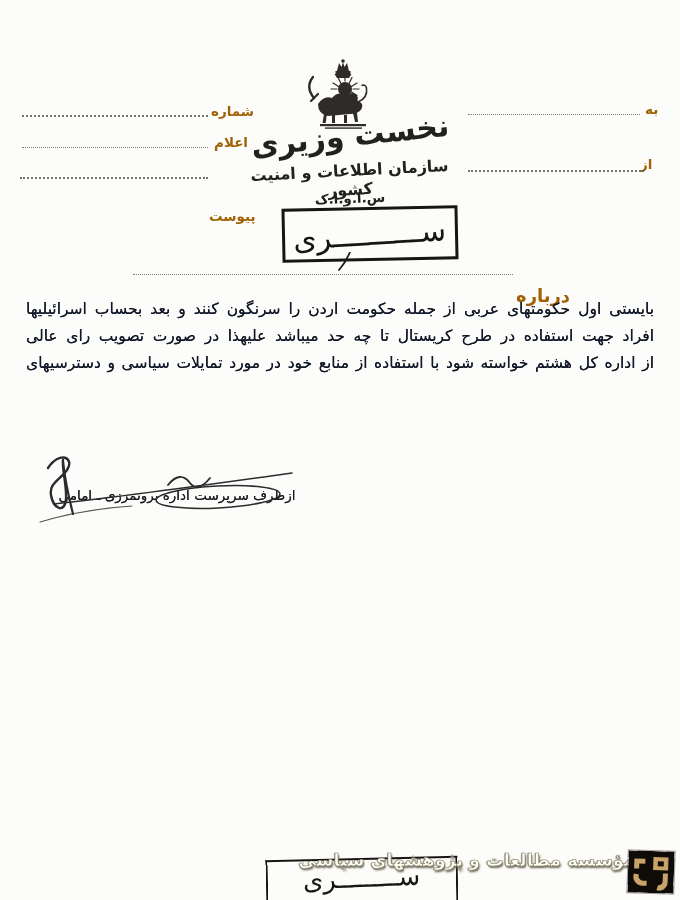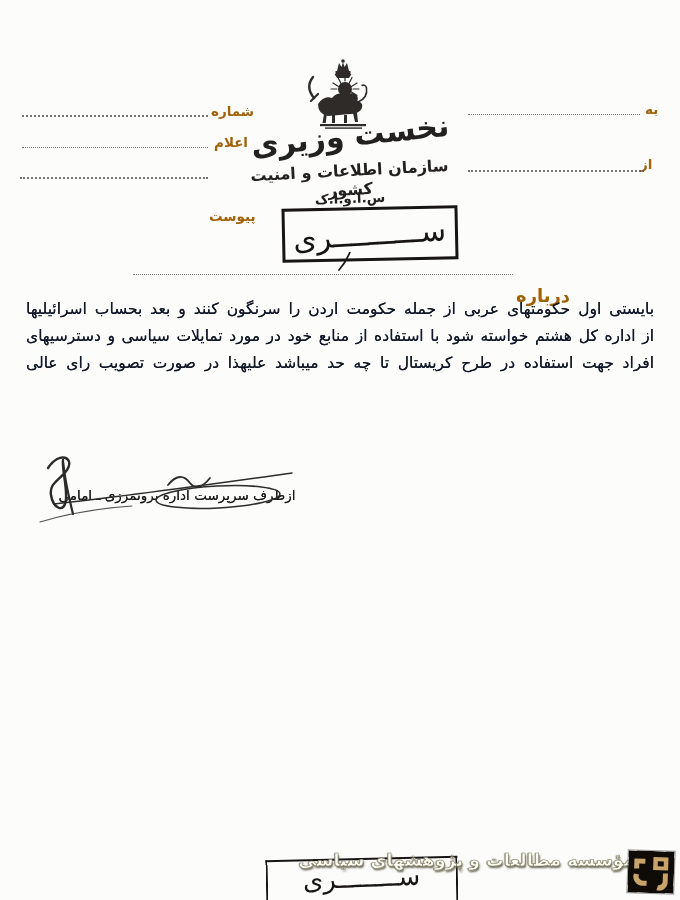--- a/index.html
+++ b/index.html
@@ -103,22 +103,22 @@
     <svg viewBox="0 0 14 20" width="14" height="20">
         <path d="M12 0 Q8 10 1 18" fill="none" stroke="#1c1a18" stroke-width="1.8" stroke-linecap="round"></path>
       </svg>
   </div>
 
   <div class="abs rtl flabel" style="left:516px; top:245px; font-size:18px;margin-top:40px;">درباره</div>
   <div class="abs dotline fine" style="left:133px; top:274px; width:380px;"></div>
 
   <div class="abs rtl bodytext" style="left:26px; top:296px;">
     <span class="bline fill">بایستی اول حکومتهای عربی از جمله حکومت اردن را سرنگون کنند و بعد بحساب اسرائیلیها</span>
+    <span class="bline fill">افراد جهت استفاده در طرح کریستال تا چه حد میباشد علیهذا در صورت تصویب رای عالی</span>
     <span class="bline fill">از اداره کل هشتم خواسته شود با استفاده از منابع خود در مورد تمایلات سیاسی و دسترسیهای</span>
-    <span class="bline fill">افراد جهت استفاده در طرح کریستال تا چه حد میباشد علیهذا در صورت تصویب رای عالی</span>
   </div>
 
   <div class="abs rtl signtext" style="left:58px; top:487px; width:238px; text-align:center;">ازطرف سرپرست اداره برونمرزی ـ امامی</div>
   <div class="abs" style="left:18px; top:452px;">
     <svg viewBox="0 0 310 78" width="310" height="78">
       <g fill="none" stroke="#2b2b2b" stroke-linecap="round">
         <path d="M30 16 C42 -2 57 6 49 18 C42 28 31 31 33 43 C35 57 47 62 48 47 C49 34 44 18 45 8" stroke-width="2.4"></path>
         <path d="M45 10 C47 28 51 46 55 62" stroke-width="2.2"></path>
         <path d="M36 52 C110 44 202 31 274 21" stroke-width="1.5"></path>
         <path d="M22 70 C52 61 84 56 114 54" stroke-width="1.1" opacity=".8"></path>

